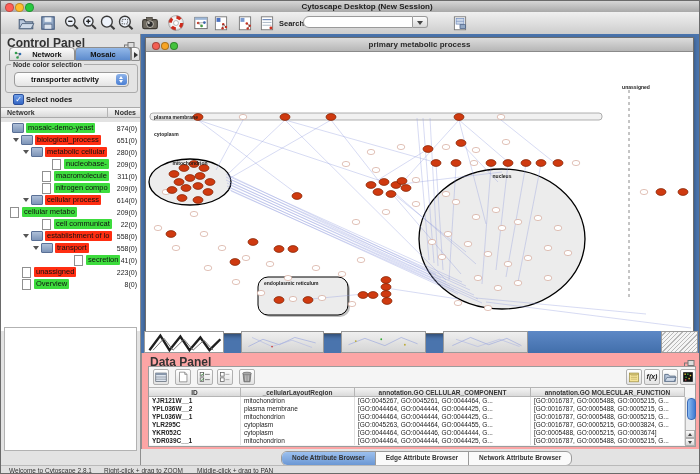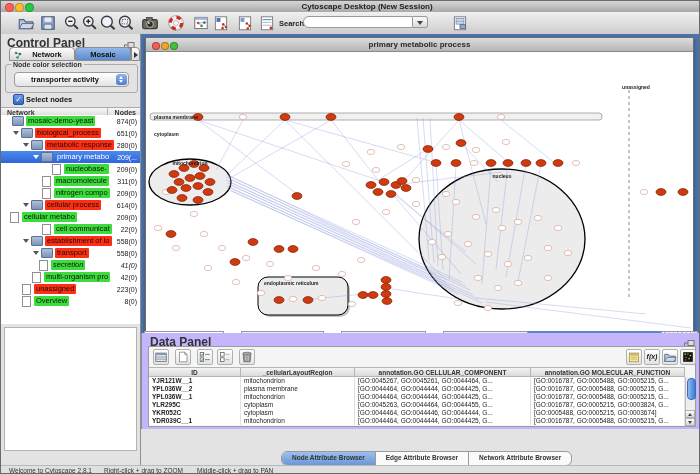--- a/index.html
+++ b/index.html
@@ -32,21 +32,21 @@
   #groupbox-label{position:absolute;left:5px;top:-4px;background:#e3e3e3;padding:0 2px;font-size:7px;font-weight:bold;color:#333;}
   #dropdown{position:absolute;left:8px;top:7px;width:115px;height:15px;background:linear-gradient(#fff,#e4e4e4);border:1px solid #9b9b9b;border-radius:4px;box-sizing:border-box;}
   #dropdown-value{position:absolute;left:0;width:100px;top:0;text-align:center;font-size:7.5px;font-weight:bold;color:#111;line-height:13px;}
   #spinner{position:absolute;right:1px;top:1px;width:11px;height:11px;background:linear-gradient(#8fb4ea,#4a7fd4);border-radius:3px;}
   #spinner .up{position:absolute;left:3px;top:2px;width:0;height:0;border-left:2.5px solid transparent;border-right:2.5px solid transparent;border-bottom:3px solid #fff;}
   #spinner .dn{position:absolute;left:3px;bottom:2px;width:0;height:0;border-left:2.5px solid transparent;border-right:2.5px solid transparent;border-top:3px solid #fff;}
   #checkbox-row{position:absolute;left:12px;top:60px;height:10px;}
   #checkbox{position:absolute;left:0;top:0;width:9px;height:9px;background:linear-gradient(#6f9fe8,#3566c4);border:1px solid #2a4f9c;border-radius:2px;color:#fff;font-size:8px;line-height:9px;text-align:center;}
   #checkbox-label{position:absolute;left:13px;top:1px;font-size:7.5px;font-weight:bold;color:#111;white-space:nowrap;}
   #tree-header{position:absolute;left:0;top:73px;width:139px;height:11px;background:linear-gradient(#f7f7f7,#d9d9d9);border-top:1px solid #aaa;border-bottom:1px solid #aaa;box-sizing:border-box;font-size:7px;font-weight:bold;color:#333;}
-  #tree-rows{position:absolute;left:0;top:81px;width:139px;height:209px;background:#fff;overflow:hidden;}
+  #tree-rows{position:absolute;left:0;top:88px;width:139px;height:209px;background:#fff;overflow:hidden;}
   .trow{position:relative;height:12px;display:flex;align-items:center;font-size:7.5px;color:#111;white-space:nowrap;}
   .trow.sel{background:linear-gradient(#4b8af0,#2e66d8);color:#fff;}
   .tri{width:0;height:0;border-left:3.5px solid transparent;border-right:3.5px solid transparent;border-top:4.5px solid #555;margin-right:2px;flex:none;}
   .trow.sel .tri{border-top-color:#fff;}
   .tri-space{width:9px;flex:none;}
   .ic-folder{width:10px;height:8px;background:linear-gradient(#aebfd8,#7e95b8);border:1px solid #5a7096;border-radius:1px;margin-right:2px;flex:none;}
   .ic-file{width:7px;height:9px;background:#fff;border:1px solid #909090;margin-right:3px;flex:none;}
   .chip{padding:0 2px;border-radius:1px;line-height:10px;}
   .chip.green{background:#3ddc3d;}
   .chip.red{background:#ff2e12;}
@@ -61,21 +61,21 @@
   #netwin-title{position:absolute;width:100%;text-align:center;font-size:8px;font-weight:bold;color:#2a2a2a;line-height:13px;}
   .wlight{position:absolute;top:4px;width:6px;height:6px;border-radius:50%;border:0.5px solid rgba(0,0,0,.3);}
   #net-svg{position:absolute;left:0;top:14px;}
   .frag{position:absolute;top:297px;height:22px;}
   .frag svg{width:100%;height:100%;display:block;}
   #frag-b,#frag-c,#frag-d{background:linear-gradient(#efefef,#d5d5d5);border:1px solid #9a9a9a;box-sizing:border-box;}
   #frag-a{background:#fff;border:1px solid #9a9a9a;box-sizing:border-box;}
   #blue-bar{position:absolute;top:297px;height:22px;background:linear-gradient(#5d88c6,#426fab);}
   #grip{position:absolute;top:297px;height:22px;background:repeating-linear-gradient(135deg,#f5f5f5 0 2px,#b9b9b9 2px 3px);border:1px solid #9a9a9a;box-sizing:border-box;}
   
-  #dp{left:140px;top:332px;width:560px;height:96px;background:#c4b5fd;border-left:1px solid #8f8f8f;box-sizing:border-box;}
+  #dp{left:140px;top:352px;width:560px;height:96px;background:#fca5a5;border-left:1px solid #8f8f8f;box-sizing:border-box;}
   #dp-inner{position:absolute;left:6px;top:13px;width:548px;height:81px;background:#f5f5f5;border:1px solid #9c9c9c;box-sizing:border-box;}
   .dpbtn{position:absolute;top:2px;width:16px;height:16px;border:1px solid #b0b0b0;border-radius:2px;background:linear-gradient(#fff,#e3e3e3);box-sizing:border-box;}
   .dpbtn svg{width:100%;height:100%;display:block;}
   #fx-glyph{font-size:7px;font-style:italic;font-weight:bold;color:#222;text-align:center;line-height:14px;}
   #dp-header{position:absolute;left:0;top:20px;height:10px;display:flex;}
   .hcell{height:10px;background:linear-gradient(#f4f4f4,#dadada);border-right:1px solid #b5b5b5;border-top:1px solid #b5b5b5;border-bottom:1px solid #b5b5b5;
          font-size:6.5px;font-weight:bold;color:#333;text-align:center;line-height:10px;box-sizing:border-box;overflow:hidden;white-space:nowrap;}
   #dp-rows{position:absolute;left:0;top:30px;width:536px;background:#fff;}
   .dprow{display:flex;height:8px;}
   .dcell{height:8px;font-size:6.5px;color:#222;line-height:8px;white-space:nowrap;overflow:hidden;border-right:1px solid #e2e2e2;box-sizing:border-box;padding-left:3px;}
@@ -273,28 +273,22 @@
         </div>
         <div class="trow" style="padding-left: 12px;">
           <span class="tri"></span>
           <span class="ic-folder"></span>
           <span class="chip red">biological_process</span>
           <span class="cnt">651(0)</span>
         </div>
         <div class="trow" style="padding-left: 22px;">
           <span class="tri"></span>
           <span class="ic-folder"></span>
-          <span class="chip red">metabolic response</span>
+          <span class="chip red">metabolic cellular</span>
           <span class="cnt">280(0)</span>
-        </div>
-        <div class="trow sel" style="padding-left: 32px;">
-          <span class="tri"></span>
-          <span class="ic-folder"></span>
-          <span class="chip green">primary metabo</span>
-          <span class="cnt">209(...</span>
         </div>
         <div class="trow" style="padding-left: 42px;">
           <span class="tri-space"></span>
           <span class="ic-file"></span>
           <span class="chip green">nucleobase-</span>
           <span class="cnt">209(0)</span>
         </div>
         <div class="trow" style="padding-left: 32px;">
           <span class="tri-space"></span>
           <span class="ic-file"></span>
@@ -330,31 +324,25 @@
           <span class="ic-folder"></span>
           <span class="chip red">establishment of lo</span>
           <span class="cnt">558(0)</span>
         </div>
         <div class="trow" style="padding-left: 32px;">
           <span class="tri"></span>
           <span class="ic-folder"></span>
           <span class="chip red">transport</span>
           <span class="cnt">558(0)</span>
         </div>
-        <div class="trow" style="padding-left: 29px; font-style: italic;">
+        <div class="trow" style="padding-left: 64px;">
           <span class="tri-space"></span>
           <span class="ic-file"></span>
           <span class="chip green">secretion</span>
           <span class="cnt">41(0)</span>
-        </div>
-        <div class="trow" style="padding-left: 22px;">
-          <span class="tri-space"></span>
-          <span class="ic-file"></span>
-          <span class="chip green">multi-organism pro</span>
-          <span class="cnt">42(0)</span>
         </div>
         <div class="trow" style="padding-left: 12px;">
           <span class="tri-space"></span>
           <span class="ic-file"></span>
           <span class="chip red">unassigned</span>
           <span class="cnt">223(0)</span>
         </div>
         <div class="trow" style="padding-left: 12px;">
           <span class="tri-space"></span>
           <span class="ic-file"></span>

